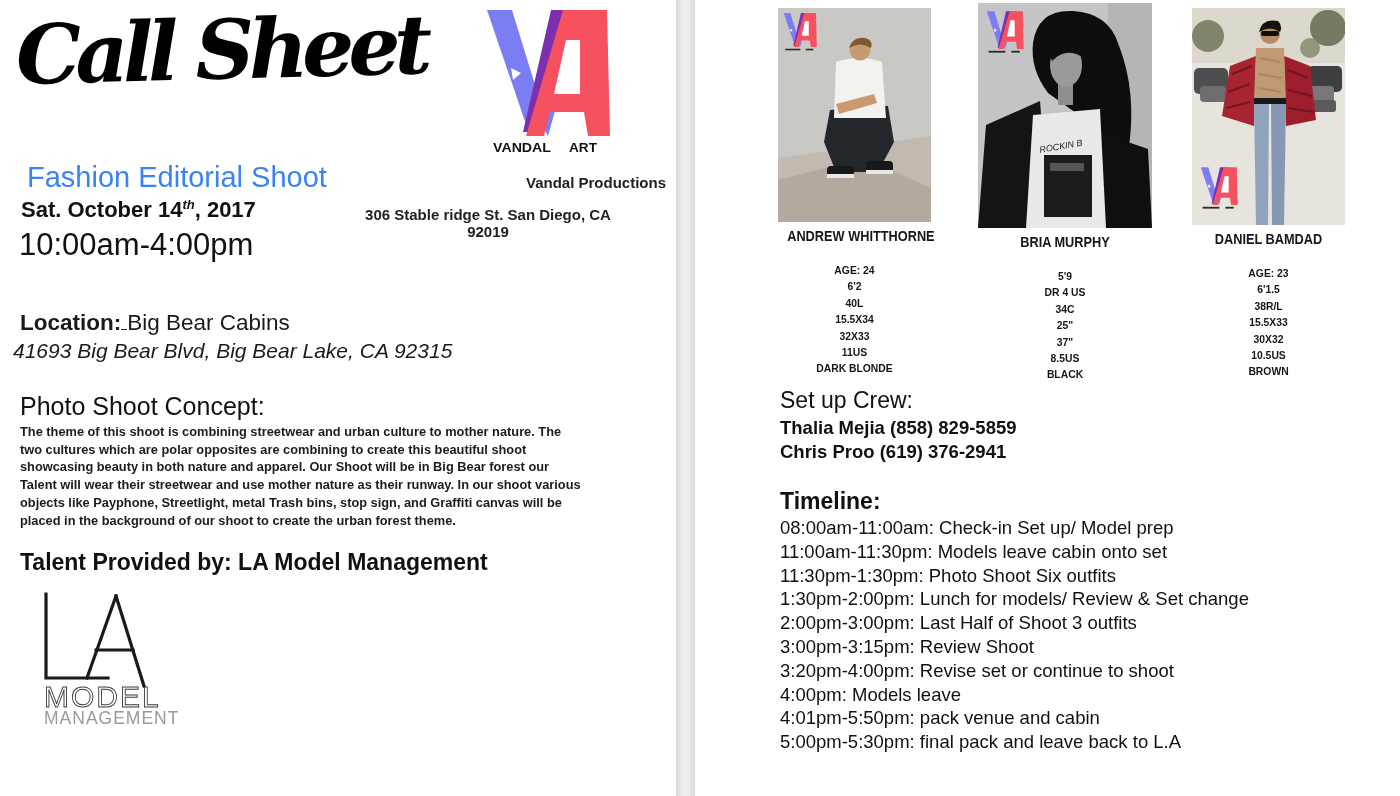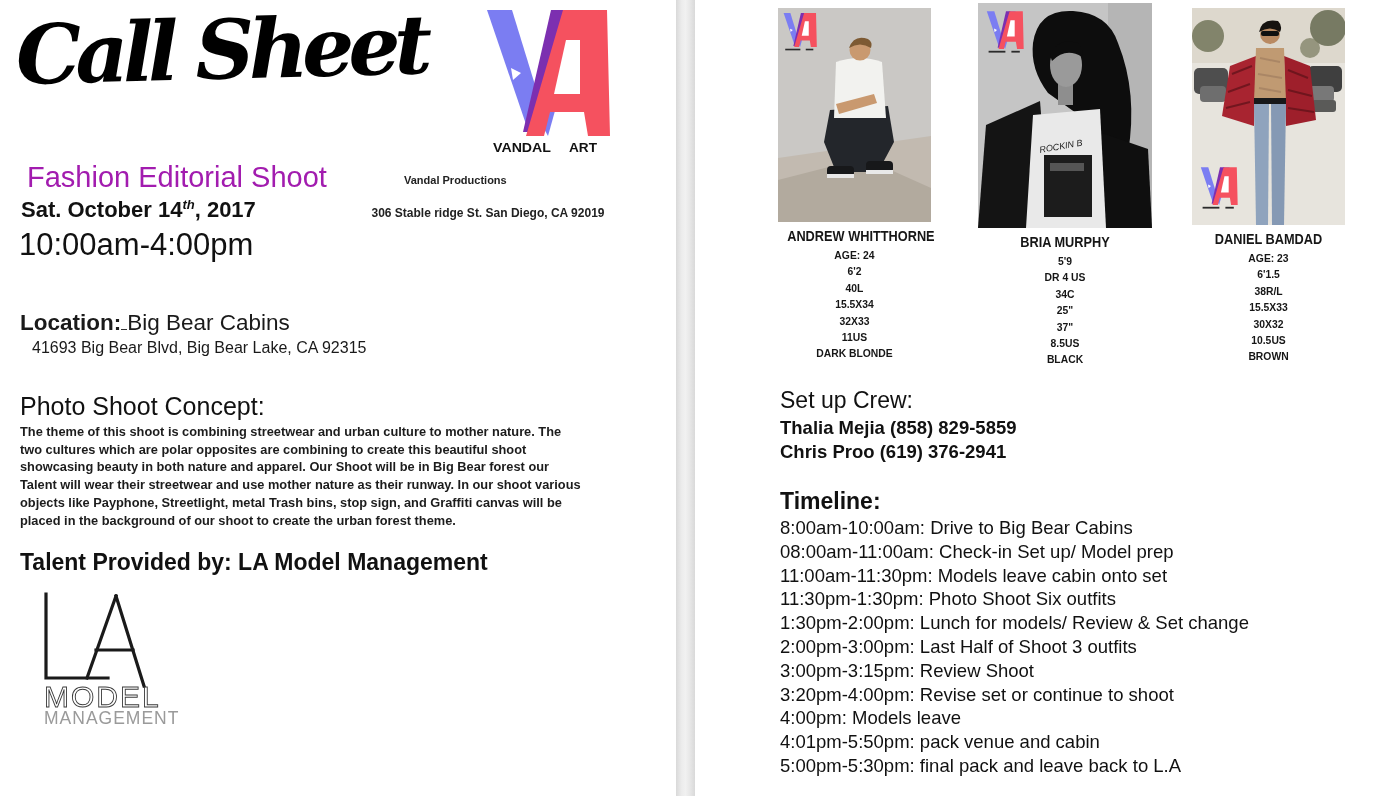--- a/index.html
+++ b/index.html
@@ -10,51 +10,51 @@
   
   .page-left  { position:absolute; left:0; top:0; width:676px; height:796px; background:#fff; }
   .page-gap   { position:absolute; left:676px; top:0; width:19px; height:796px;
                 background:linear-gradient(90deg,#d9d9d9 0%, #ececec 30%, #f1f1f1 50%, #e6e6e6 75%, #d9d9d9 100%); }
   .page-right { position:absolute; left:695px; top:0; width:705px; height:796px; background:#fff; }
 
   
   .script-title { position:absolute; left:16px; top:2px; width:380px;
                   font-family:"DejaVu Serif", serif; font-style:italic; font-weight:bold;
                   font-size:82px; letter-spacing:-6px; color:#000; transform:rotate(-1.5deg); white-space:nowrap; }
-  .evt-name { position:absolute; left:27px; top:161px; font-size:29px; color:#a21caf; }
+  .evt-name { position:absolute; left:27px; top:161px; font-size:29px; color:#3b82f6; }
   .evt-date { position:absolute; left:21px; top:197px; font-size:22px; font-weight:bold; color:#111; }
   .evt-date sup { font-size:13px;font-style:italic; }
   .evt-time { position:absolute; left:19px; top:227px; font-size:31px; color:#111; }
 
-  .prod-company { position:absolute; left:404px; top:174px; width:250px; text-align:left;
-                  font-size:11px; font-weight:bold; color:#222; }
+  .prod-company { position:absolute; left:416px; top:174px; width:250px; text-align:right;
+                  font-size:15px; font-weight:bold; color:#222; }
   .prod-address { position:absolute; left:360px; top:206px; width:256px; text-align:center;
-                  font-size:12px; font-weight:bold; color:#222; }
+                  font-size:15px; font-weight:bold; color:#222; }
 
   .loc-line { position:absolute; left:20px; top:310px; font-size:22.5px; }
   .loc-line b { font-weight:bold; }
   .loc-underline { display:inline-block; width:6px; border-bottom:1.5px solid #333; height:20px; }
-  .loc-addr { position:absolute; left:32px; top:339px; font-size:16px; }
+  .loc-addr { position:absolute; left:13px; top:339px; font-size:21px;font-style:italic; }
 
   .concept-head { position:absolute; left:20px; top:392px; font-size:25px; color:#111; }
   .concept-body { position:absolute; left:20px; top:423px; width:566px;
                   font-size:12.8px; font-weight:bold; line-height:17.7px; color:#1c1c1c; }
 
   .talent-head { position:absolute; left:20px; top:549px; font-size:23px; font-weight:bold; color:#111;text-align:center; }
   .la-logo { position:absolute; left:32px; top:586px; }
 
   
   .model-card { position:absolute; text-align:center; }
   .card-andrew { left:83px;  top:8px; width:153px; }
   .card-bria   { left:283px; top:3px; width:174px; }
   .card-daniel { left:497px; top:8px; width:153px; }
   .model-photo { display:block; width:100%; }
   .model-name  { display:block; margin-top:6px; font-size:14.5px; font-weight:bold;
                  white-space:nowrap; transform:scaleX(0.88); transform-origin:center; color:#161616; }
-  .model-stats { margin-top:3px; }
+  .model-stats { margin-top:18px; }
   .model-stats span { display:block; font-size:11.5px; font-weight:bold; line-height:16.4px;
                       transform:scaleX(0.9); transform-origin:center; color:#161616; }
 
   .crew-head  { position:absolute; left:85px; top:387px; font-size:23px; color:#111; }
   .crew-list  { position:absolute; left:85px; top:416px; font-size:18.5px; line-height:24px; color:#111;font-weight:bold; }
   .tl-head    { position:absolute; left:85px; top:488px; font-size:23px; font-weight:bold; color:#111; }
   .tl-list    { position:absolute; left:85px; top:516px; font-size:18.5px; line-height:23.8px; color:#111; }
 
   svg text { font-family:"Liberation Sans", sans-serif; }
 </style>
@@ -230,21 +230,20 @@
     </div>
 
     <div class="crew-head">Set up Crew:</div>
     <div class="crew-list">
       <div>Thalia Mejia (858) 829-5859</div>
       <div>Chris Proo (619) 376-2941</div>
     </div>
 
     <div class="tl-head">Timeline:</div>
     <div class="tl-list">
-      <div>8:00am-10:00am: Drive to Big Bear Cabins</div>
       <div>08:00am-11:00am: Check-in Set up/ Model prep</div>
       <div>11:00am-11:30pm: Models leave cabin onto set</div>
       <div>11:30pm-1:30pm: Photo Shoot Six outfits</div>
       <div>1:30pm-2:00pm: Lunch for models/ Review &amp; Set change</div>
       <div>2:00pm-3:00pm: Last Half of Shoot 3 outfits</div>
       <div>3:00pm-3:15pm: Review Shoot</div>
       <div>3:20pm-4:00pm: Revise set or continue to shoot</div>
       <div>4:00pm: Models leave</div>
       <div>4:01pm-5:50pm: pack venue and cabin</div>
       <div>5:00pm-5:30pm: final pack and leave back to L.A</div>

